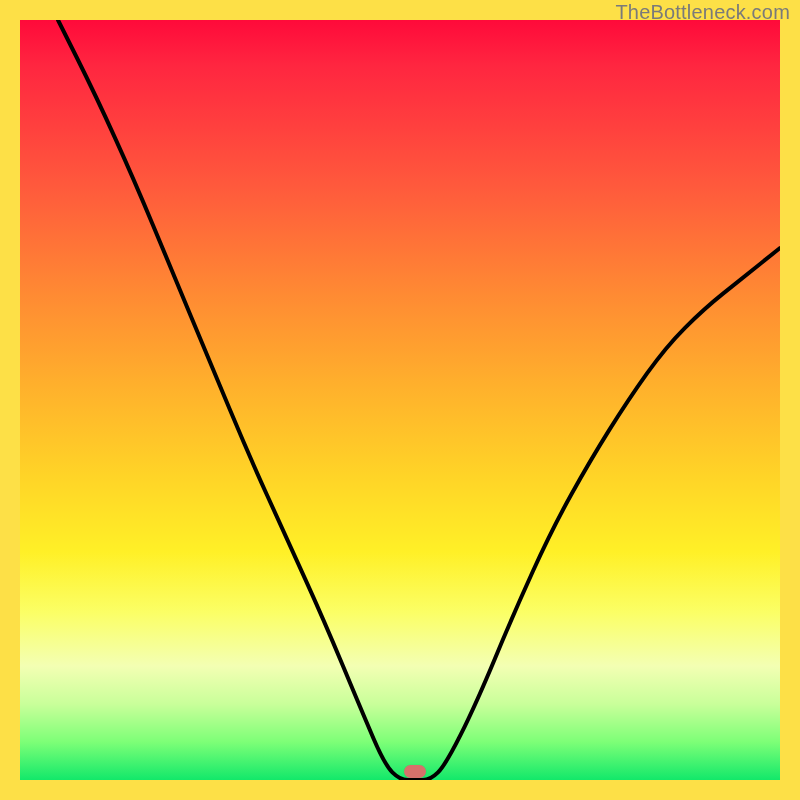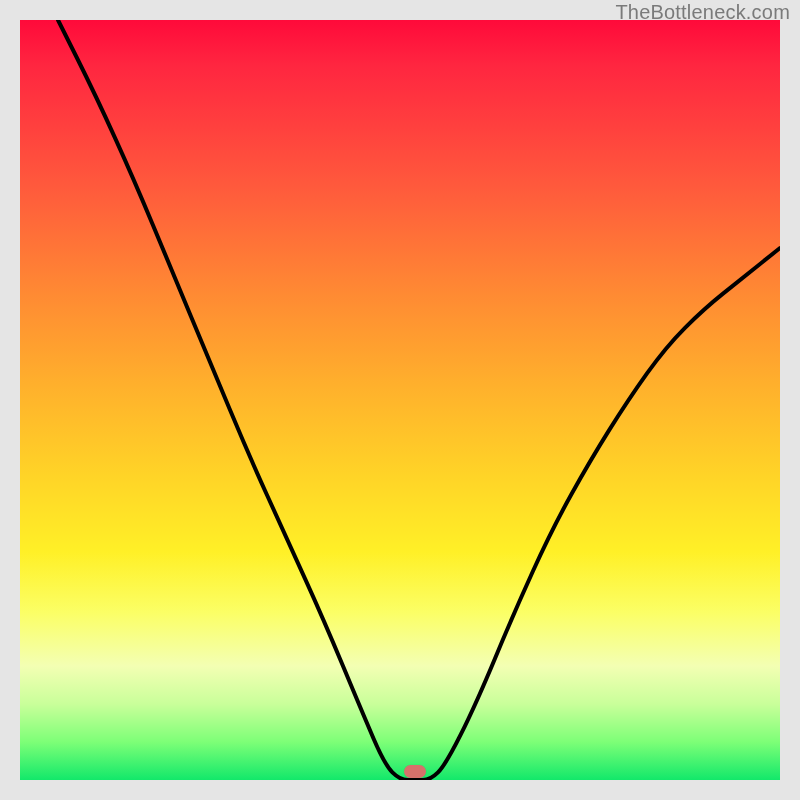--- a/index.html
+++ b/index.html
@@ -8,21 +8,21 @@
     width: 800px;
     height: 800px;
     background: #000;
     font-family: Arial, Helvetica, sans-serif;
     overflow: hidden;
   }
   .frame {
     position: relative;
     width: 800px;
     height: 800px;
-    background: #e5e5e5;
+    background: #fde047;
   }
   .plot-area {
     position: absolute;
     left: 20px;
     top: 20px;
     width: 760px;
     height: 760px;
     overflow: hidden;
   }
   .gradient {

